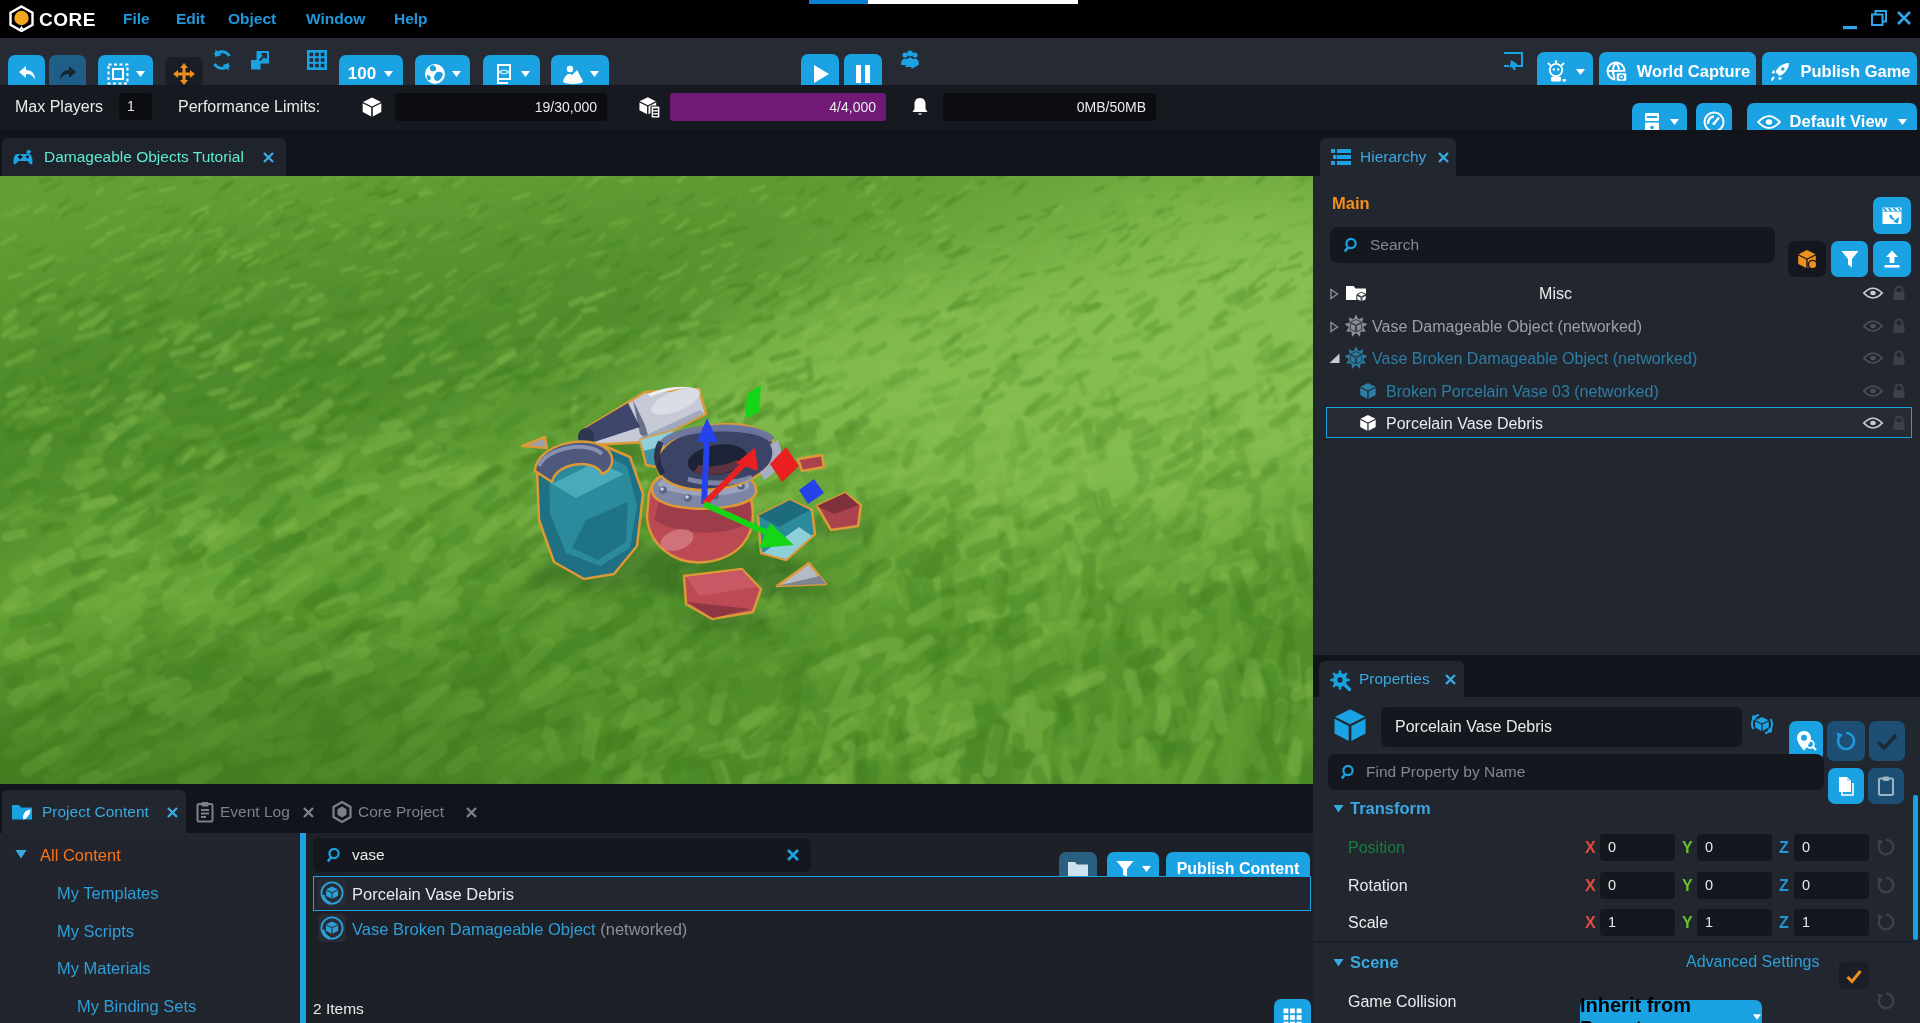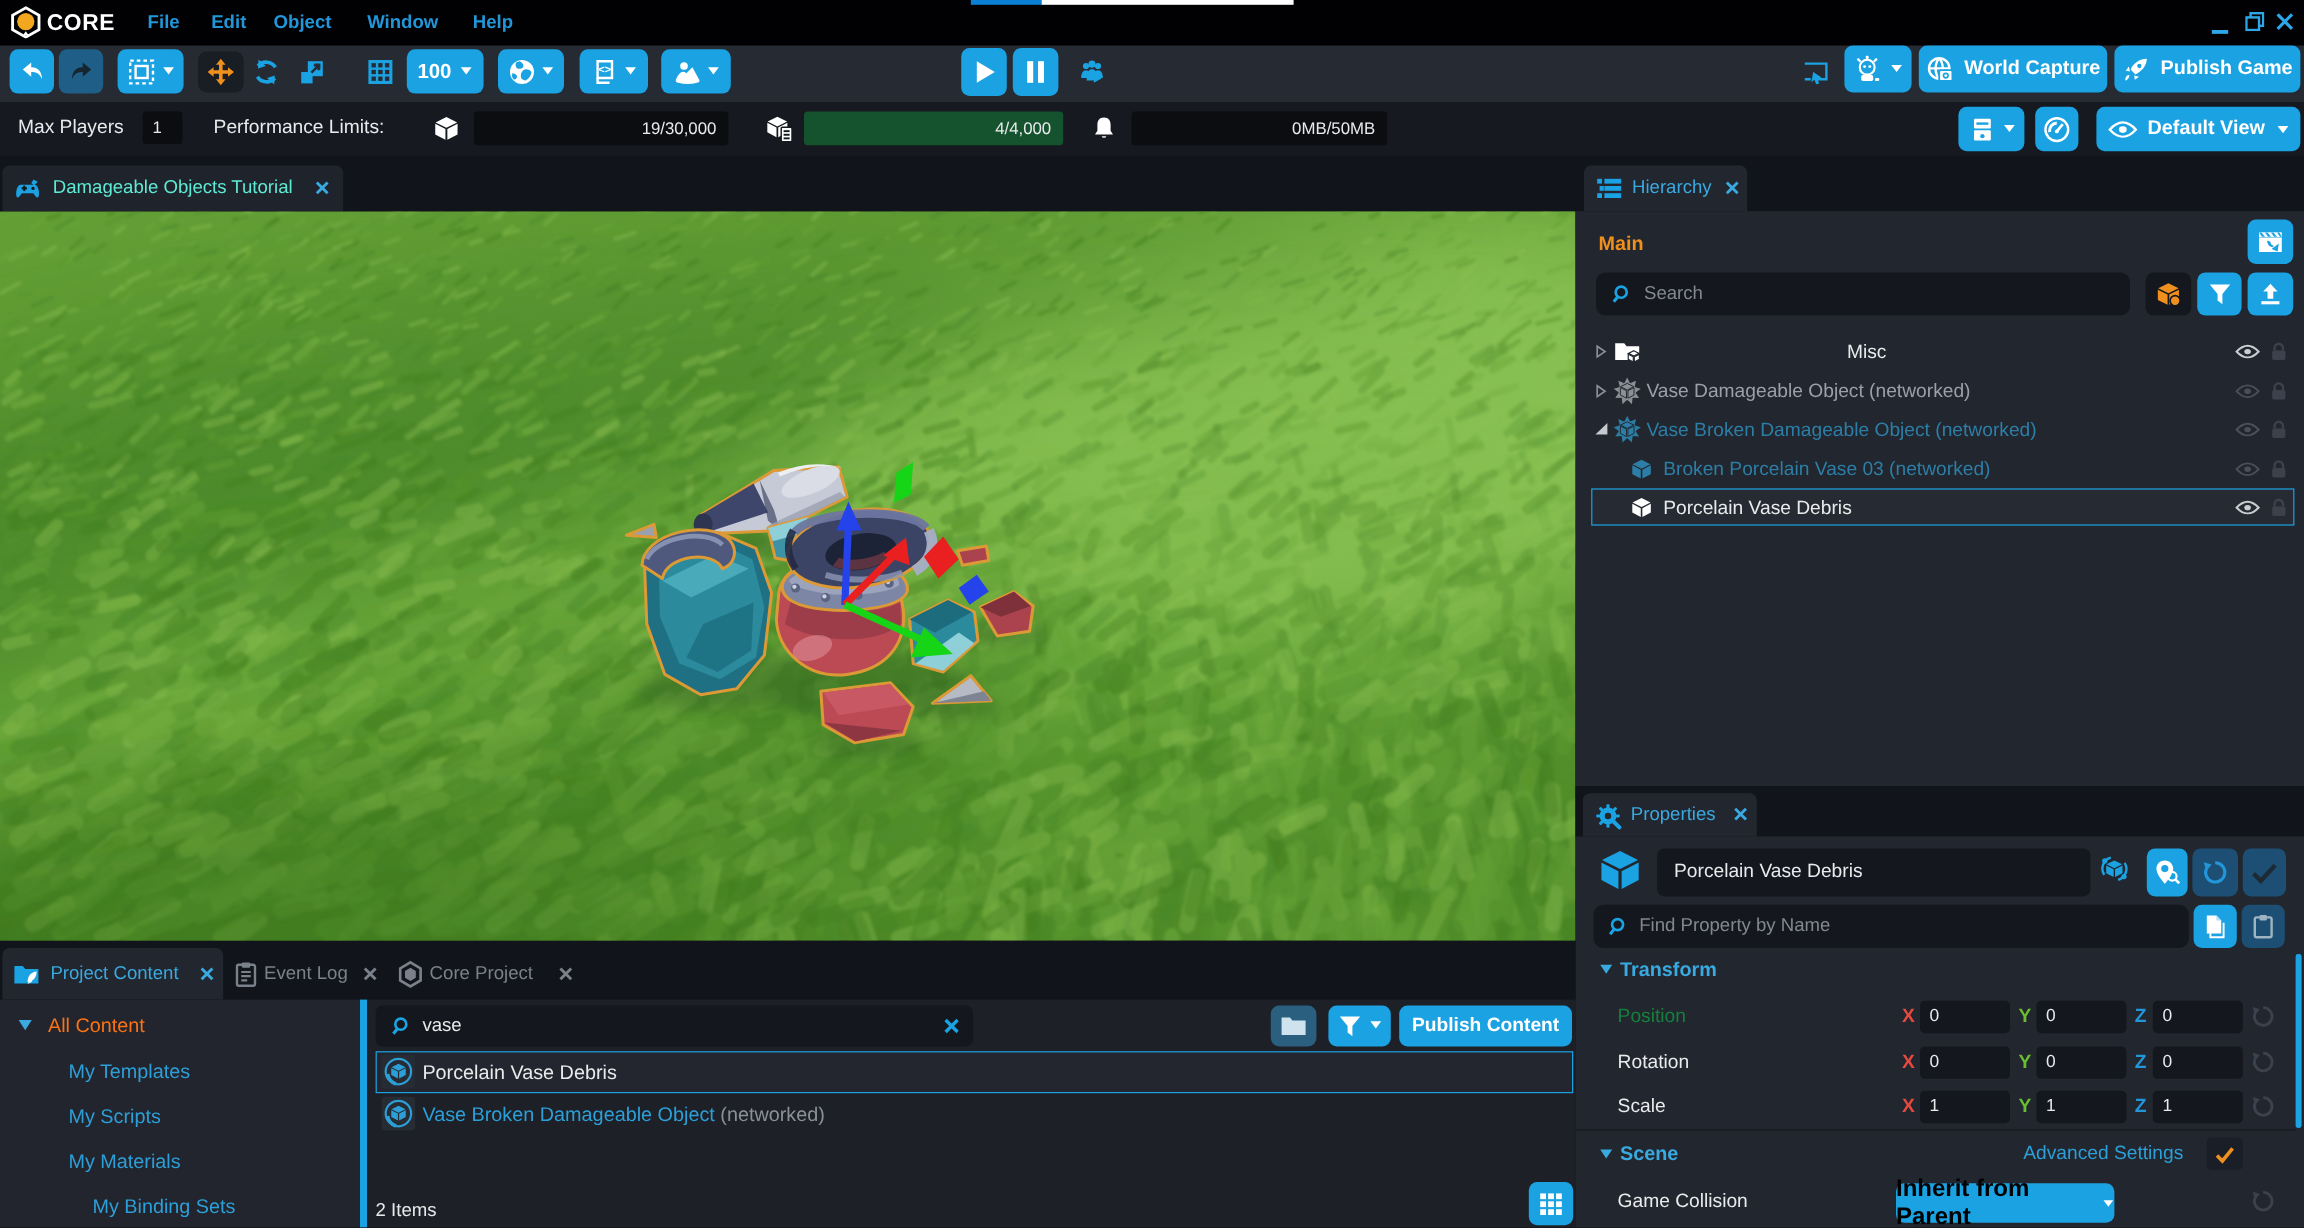--- a/index.html
+++ b/index.html
@@ -1,12 +1,12 @@
 <!DOCTYPE html>
-<html><head><meta charset="utf-8"><style>*{margin:0;padding:0;box-sizing:border-box;font-family:"Liberation Sans",sans-serif;}body{width:1920px;height:1023px;background:#16181d;overflow:hidden;position:relative;}.ab{position:absolute;}.btn{position:absolute;border-radius:7px;display:flex;align-items:center;justify-content:center;}</style></head><body>
+<html><head><meta charset="utf-8"><style>*{margin:0;padding:0;box-sizing:border-box;font-family:"Liberation Sans",sans-serif;}body{width:1920px;height:1023px;background:#16181d;overflow:hidden;position:relative;}.ab{position:absolute;}.btn{position:absolute;border-radius:7px;display:flex;align-items:center;justify-content:center;margin-top:14px;}</style></head><body>
 <div style="position:absolute;left:0px;top:0px;width:1920px;height:38px;background:#010103;"></div>
 <div class="ab" style="left:8px;top:5px;"><svg width="27" height="27" viewBox="0 0 27 27">
       <path d="M13.5 1.5 L24.5 7.8 L24.5 19.8 L13.5 26 L2.5 19.8 L2.5 7.8 Z" fill="none" stroke="#fff" stroke-width="2.4"></path>
       <circle cx="13.5" cy="13" r="7.2" fill="#f2a71f"></circle>
       <path d="M13.5 21 L16 24.5 L11 24.5 Z" fill="#fff"></path>
     </svg></div>
 <div style="position:absolute;left:39px;top:10px;width:70px;height:20px;color:#fff;font-size:19px;font-weight:bold;letter-spacing:0.5px;line-height:20px;">CORE</div>
 <div style="position:absolute;left:123px;top:10px;width:70px;height:18px;color:#2196d8;font-size:15.5px;font-weight:bold;line-height:18px;">File</div>
 <div style="position:absolute;left:176px;top:10px;width:70px;height:18px;color:#2196d8;font-size:15.5px;font-weight:bold;line-height:18px;">Edit</div>
 <div style="position:absolute;left:228px;top:10px;width:70px;height:18px;color:#2196d8;font-size:15.5px;font-weight:bold;line-height:18px;">Object</div>
@@ -216,21 +216,21 @@
           <path d="M12 2.5 L21 7 L12 11.5 L3 7 Z"></path>
           <path d="M2.7 8.2 L11.2 12.6 L11.2 21.5 L2.7 17 Z"></path>
           <path d="M21.3 8.2 L12.8 12.6 L12.8 21.5 L21.3 17 Z"></path>
         </g>
       </g>
       <rect x="14" y="11" width="9" height="12" rx="1" fill="#fff" stroke="#16191f" stroke-width="1.2"></rect>
       <rect x="16" y="13.5" width="5" height="1.6" fill="#16191f"></rect>
       <rect x="16" y="16.5" width="5" height="1.6" fill="#16191f"></rect>
       <rect x="16" y="19.5" width="5" height="1.6" fill="#16191f"></rect>
     </svg></div>
-<div style="position:absolute;left:670px;top:93px;width:216px;height:28px;background:#14532d;border-radius:3px;color:#e9eaec;font-size:14px;line-height:28px;text-align:right;padding-right:10px;">4/4,000</div>
+<div style="position:absolute;left:670px;top:93px;width:216px;height:28px;background:#701a75;border-radius:3px;color:#e9eaec;font-size:14px;line-height:28px;text-align:right;padding-right:10px;">4/4,000</div>
 <div class="ab" style="left:908px;top:95px;"><svg width="24" height="24" viewBox="0 0 24 24">
       <g fill="#fff">
         <path d="M12 3 C8 3 6.5 6 6.5 9 L6.5 14 L4.5 17 L19.5 17 L17.5 14 L17.5 9 C17.5 6 16 3 12 3 Z"></path>
         <path d="M10 18.5 A2.2 2.2 0 0 0 14 18.5 Z"></path>
       </g>
     </svg></div>
 <div style="position:absolute;left:943px;top:93px;width:213px;height:28px;background:#0b0d11;border-radius:3px;color:#e9eaec;font-size:14px;line-height:28px;text-align:right;padding-right:10px;">0MB/50MB</div>
 <div class="btn" style="left:1632px;top:89px;width:55px;height:37px;background:#1ba2e2;border-radius:7px;">
     <svg width="24" height="24" viewBox="0 0 24 24">
       <g fill="#fff">

